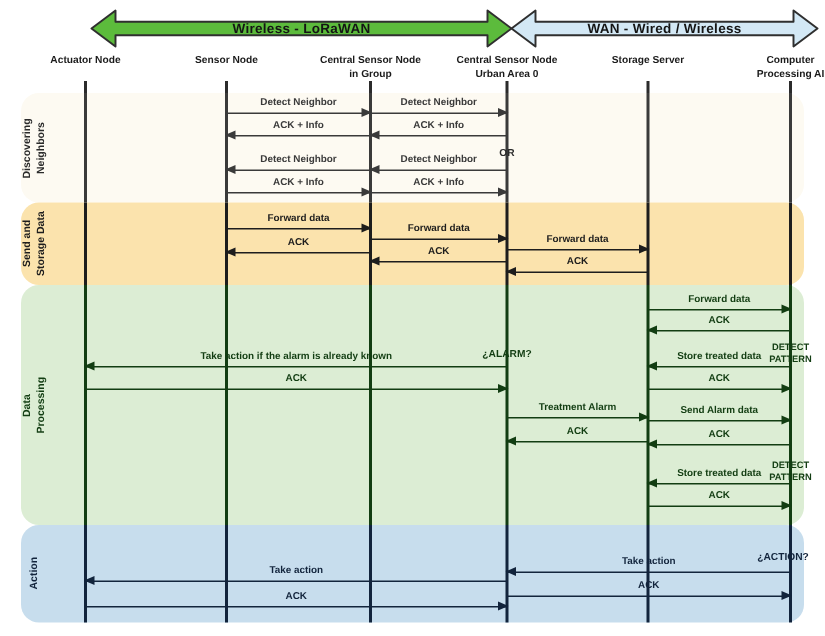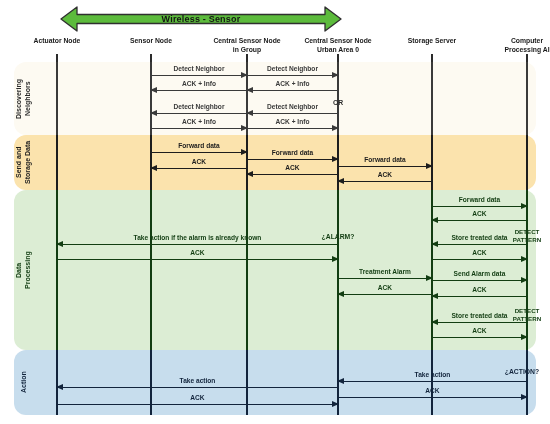--- a/index.html
+++ b/index.html
@@ -100,21 +100,29 @@
 
 <div id="page">
 
   <div class="banner-row" id="banner-row">
       <div class="banner" style="left: 60px; width: 282px;">
         <svg width="282" height="26">
        <path d="M 1,13 L 17,1 L 17,8.5 L 265,8.5
              L 265,1 L 281,13 L 265,25 L 265,17.5
              L 17,17.5 L 17,25 Z" fill="#5cbb3c" stroke="#2f2f2f" stroke-width="1.3" stroke-linejoin="round"></path>
      </svg>
-     <div class="banner-label">Wireless - Sensor</div>
+     <div class="banner-label">Wireless - LoRaWAN</div>
+      </div>
+      <div class="banner" style="left: 340px; width: 206px;">
+        <svg width="206" height="26">
+       <path d="M 1,13 L 17,1 L 17,8.5 L 189,8.5
+             L 189,1 L 205,13 L 189,25 L 189,17.5
+             L 17,17.5 L 17,25 Z" fill="#d3e8f5" stroke="#2f2f2f" stroke-width="1.3" stroke-linejoin="round"></path>
+     </svg>
+     <div class="banner-label">WAN -  Wired / Wireless</div>
       </div>
     </div>
 
   <div id="actor-heads">
       <div class="actor-head" style="left: 9px;">
         <div>Actuator Node</div>
       </div>
       <div class="actor-head" style="left: 103px;">
         <div>Sensor Node</div>
       </div>

